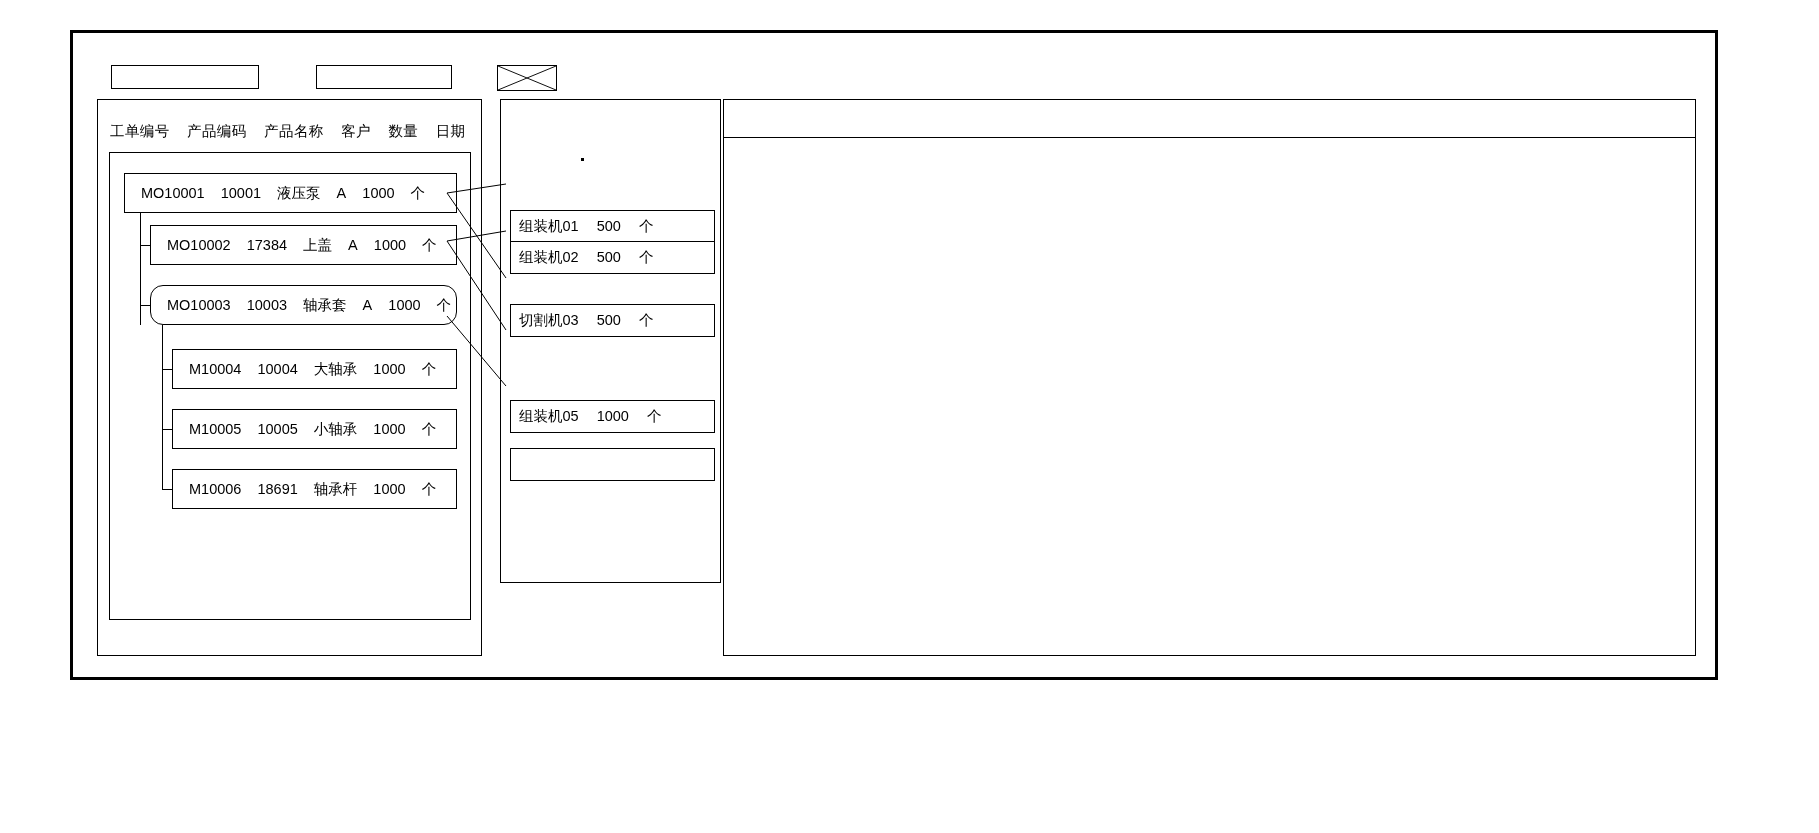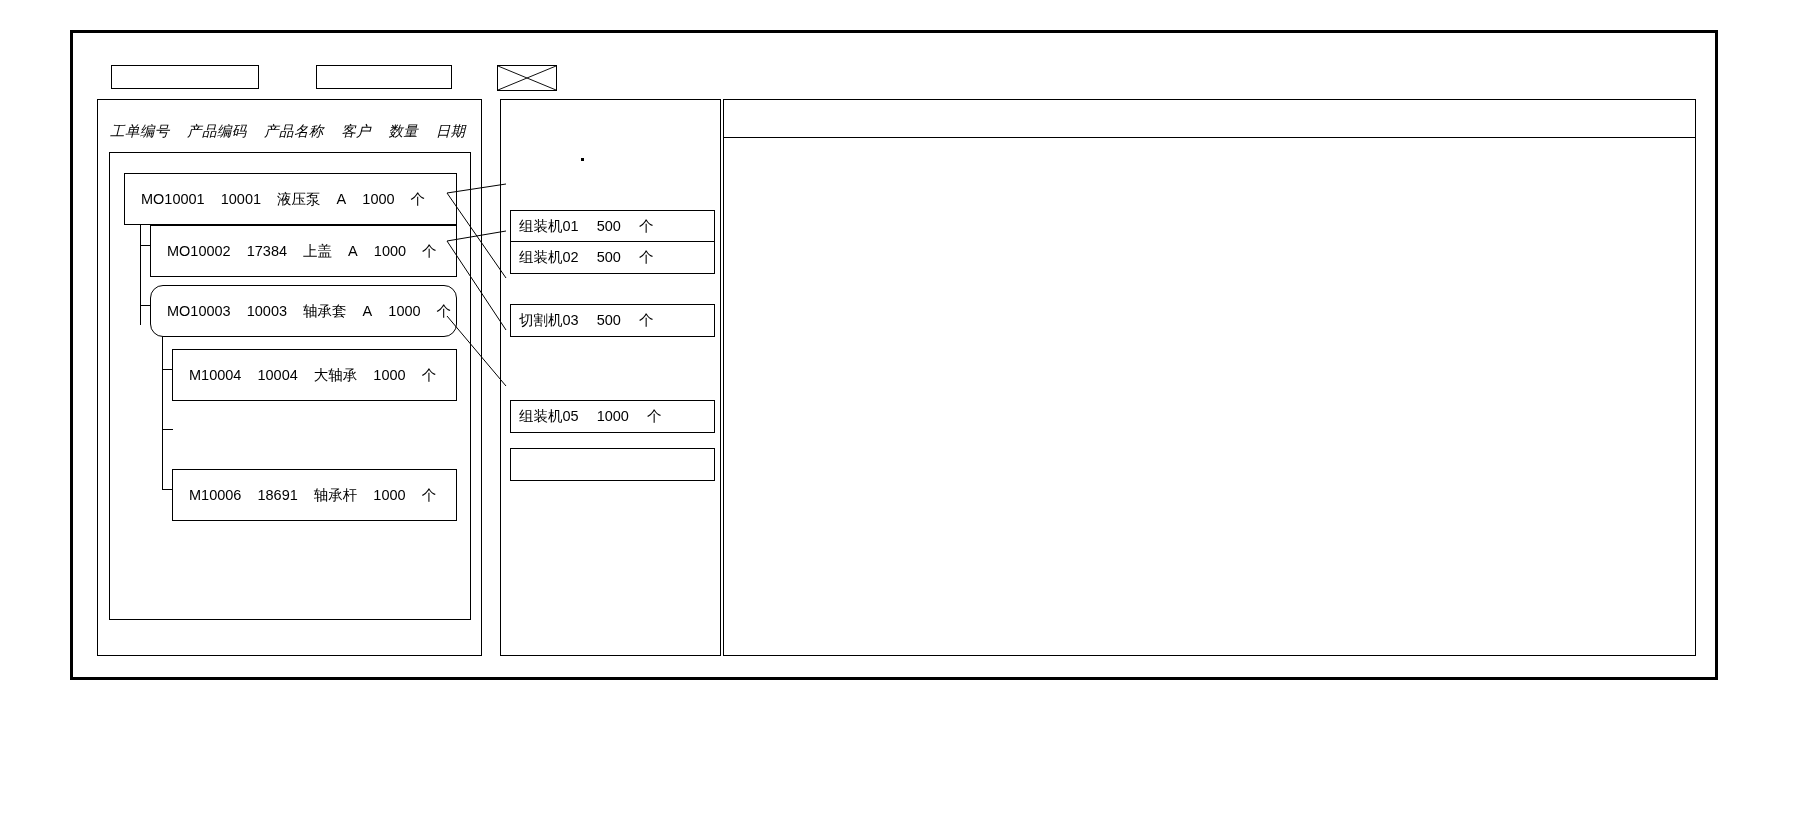--- a/index.html
+++ b/index.html
@@ -49,48 +49,48 @@
   #tb-image svg { display: block; width: 100%; height: 100%; }
 
   
   .panel {
     position: absolute;
     border: 1px solid #000;
     box-sizing: border-box;
     background: #fff;
   }
   #order-panel   { left: 24px;  top: 66px; width: 385px; height: 557px; }
-  #machine-panel { left: 427px; top: 66px; width: 221px; height: 557px; }
+  #machine-panel { left: 427px; top: 66px; width: 221px; height: 484px; }
   #detail-panel  { left: 650px; top: 66px; width: 973px; height: 557px; }
 
   
   #order-header {
     position: absolute;
     left: 12px;
     top: 22px;
     font-size: 14.5px;
     white-space: nowrap;
     letter-spacing: 0.4px;
   }
-  #order-header span { margin-right: 13px; font-style: italic; }
+  #order-header span { margin-right: 13px; }
   #order-header span:last-child { margin-right: 0; }
 
   #order-tree-box {
     position: absolute;
     left: 11px;
     top: 52px;
     width: 362px;
     height: 468px;
     border: 1px solid #000;
     box-sizing: border-box;
   }
 
   .tree-node {
     position: absolute;
-    height: 52px;
+    height: 40px;
     border: 1px solid #000;
     box-sizing: border-box;
     background: #fff;
     display: flex;
     align-items: center;
     white-space: nowrap;
     font-size: 14.5px;
   }
   .tree-node .cells { padding-left: 16px; }
   .tree-node .cells span { margin-right: 12px; }
@@ -248,20 +248,29 @@
       <div class="tree-node" id="node-3">
         <div class="cells">
           <span>M10004</span>
           <span>10004</span>
           <span>大轴承</span>
           <span>1000</span>
           <span>个</span>
         </div>
       </div>
 
+      <div class="tree-node" id="node-4">
+        <div class="cells">
+          <span>M10005</span>
+          <span>10005</span>
+          <span>小轴承</span>
+          <span>1000</span>
+          <span>个</span>
+        </div>
+      </div>
 
       <div class="tree-node" id="node-5">
         <div class="cells">
           <span>M10006</span>
           <span>18691</span>
           <span>轴承杆</span>
           <span>1000</span>
           <span>个</span>
         </div>
       </div>

